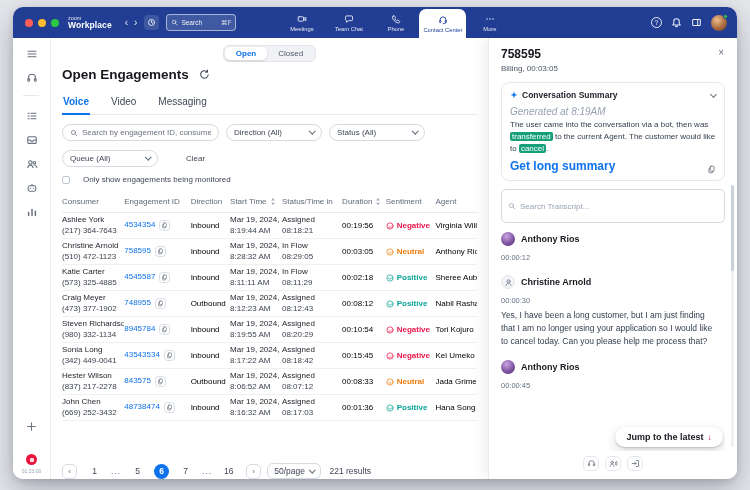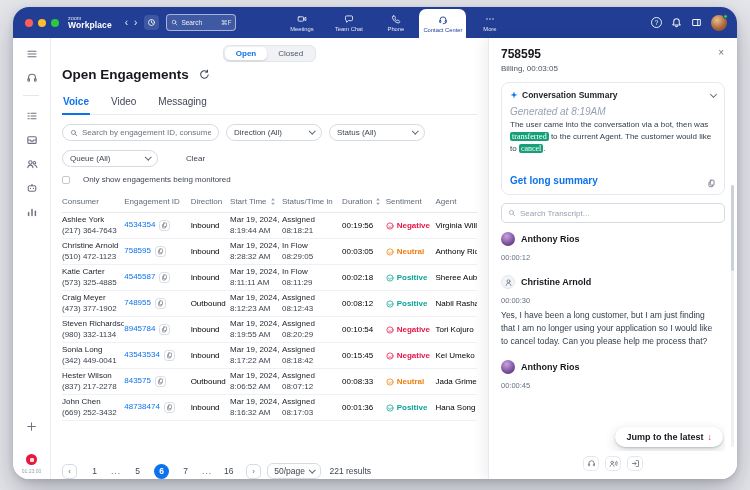--- a/index.html
+++ b/index.html
@@ -1,19 +1,19 @@
 <!DOCTYPE html>
 <html><head>
 <meta charset="utf-8">
 <style>
   * { margin:0; padding:0; box-sizing:border-box; }
   html,body { width:750px; height:490px; }
   body { background:#e5e6ea; font-family:"Liberation Sans","DejaVu Sans",sans-serif; overflow:hidden; position:relative; }
 
-  .window { position:absolute; left:13px; top:7px; right:13px; bottom:11px; border-radius:16px; overflow:hidden;
+  .window { position:absolute; left:13px; top:7px; right:13px; bottom:11px; border-radius:10px; overflow:hidden;
             background:#fff; box-shadow:0 12px 30px rgba(20,25,50,.28), 0 2px 6px rgba(20,25,50,.15);
             display:flex; flex-direction:column; }
 
   
   .titlebar { height:31px; background:#213E94; display:flex; align-items:center; padding:0 10px 0 12px; color:#fff; flex-shrink:0; }
   .lights { display:flex; gap:5px; margin-right:9px; }
   .light { width:8px; height:8px; border-radius:50%; }
   .light.r{background:#ff5f57}.light.y{background:#febc2e}.light.g{background:#28c840}
   .logo { line-height:1; margin-right:10px; }
   .logo .top { font-size:5.5px; opacity:.85; display:block; }
@@ -104,25 +104,25 @@
   .p-tabs { display:flex; gap:13px; margin-top:9px; border-bottom:1px solid #e9eaee; font-size:9px; }
   .p-tab { padding:0 0 5px; color:#3f4654; display:flex; align-items:center; gap:3px; }
   .p-tab.active { color:#0E72ED; font-weight:bold; border-bottom:2px solid #0E72ED; margin-bottom:-1px; }
   .sparkle { color:#0E72ED; display:flex; }
 
   .sum-card { margin-top:9px; border:1px solid #e6e8ed; border-radius:8px; padding:7px 8px 6px; position:relative; }
   .sum-head { display:flex; align-items:center; gap:4px; font-size:8.5px; font-weight:bold; color:#23272f; }
   .sum-chev { margin-left:auto; width:5px; height:5px; border-right:1px solid #6b7280; border-bottom:1px solid #6b7280; transform:rotate(45deg); margin-top:-2px; }
   .sum-gen { font-size:10px; color:#98a2b3; margin:6px 0 2px;font-style:italic; }
   .sum-body { font-size:8px; color:#34404f; line-height:1.5; }
-  .hl { background:#16A07A; color:#fff; padding:0 2px; border-radius:2px;font-family:Liberation Serif, serif; }
-  .sum-link { font-size:10px; font-weight:bold; color:#0E72ED; margin-top:20px; display:inline-block; }
+  .hl { background:#16A07A; color:#fff; padding:0 2px; border-radius:2px; }
+  .sum-link { font-size:12px; font-weight:bold; color:#0E72ED; margin-top:4px; display:inline-block; }
   .sum-copy { position:absolute; right:8px; bottom:6px; color:#6b7280; display:flex; }
 
-  .t-search { margin-top:8px; height:20px; border:1px solid #d5d9e0; border-radius:5px; display:flex; align-items:center; padding:0 6px; gap:4px; color:#98a2b3; }
+  .t-search { margin-top:8px; height:34px; border:1px solid #d5d9e0; border-radius:5px; display:flex; align-items:center; padding:0 6px; gap:4px; color:#98a2b3; }
   .t-search input { border:none; outline:none; flex:1; font-size:8px; background:transparent; font-family:inherit; color:#3f4654; min-width:0; }
   .t-search input::placeholder { color:#98a2b3; }
 
   .transcript { flex:1; min-height:0; margin-top:9px; overflow:hidden; position:relative; }
   .msg { margin-bottom:13px; }
   .msg-head { display:flex; align-items:center; gap:6px; }
   .msg-avatar { width:14px; height:14px; border-radius:50%; flex-shrink:0; }
   .msg-avatar.agent { background:radial-gradient(circle at 40% 30%, #c9a4e0, #7a4f9e 60%, #4e2f6b); }
   .msg-avatar.consumer { background:#f2f4f7; border:1px solid #e4e7ec; color:#667085; display:flex; align-items:center; justify-content:center; }
   .msg-name { font-size:9px; font-weight:bold; color:#17191f; }

